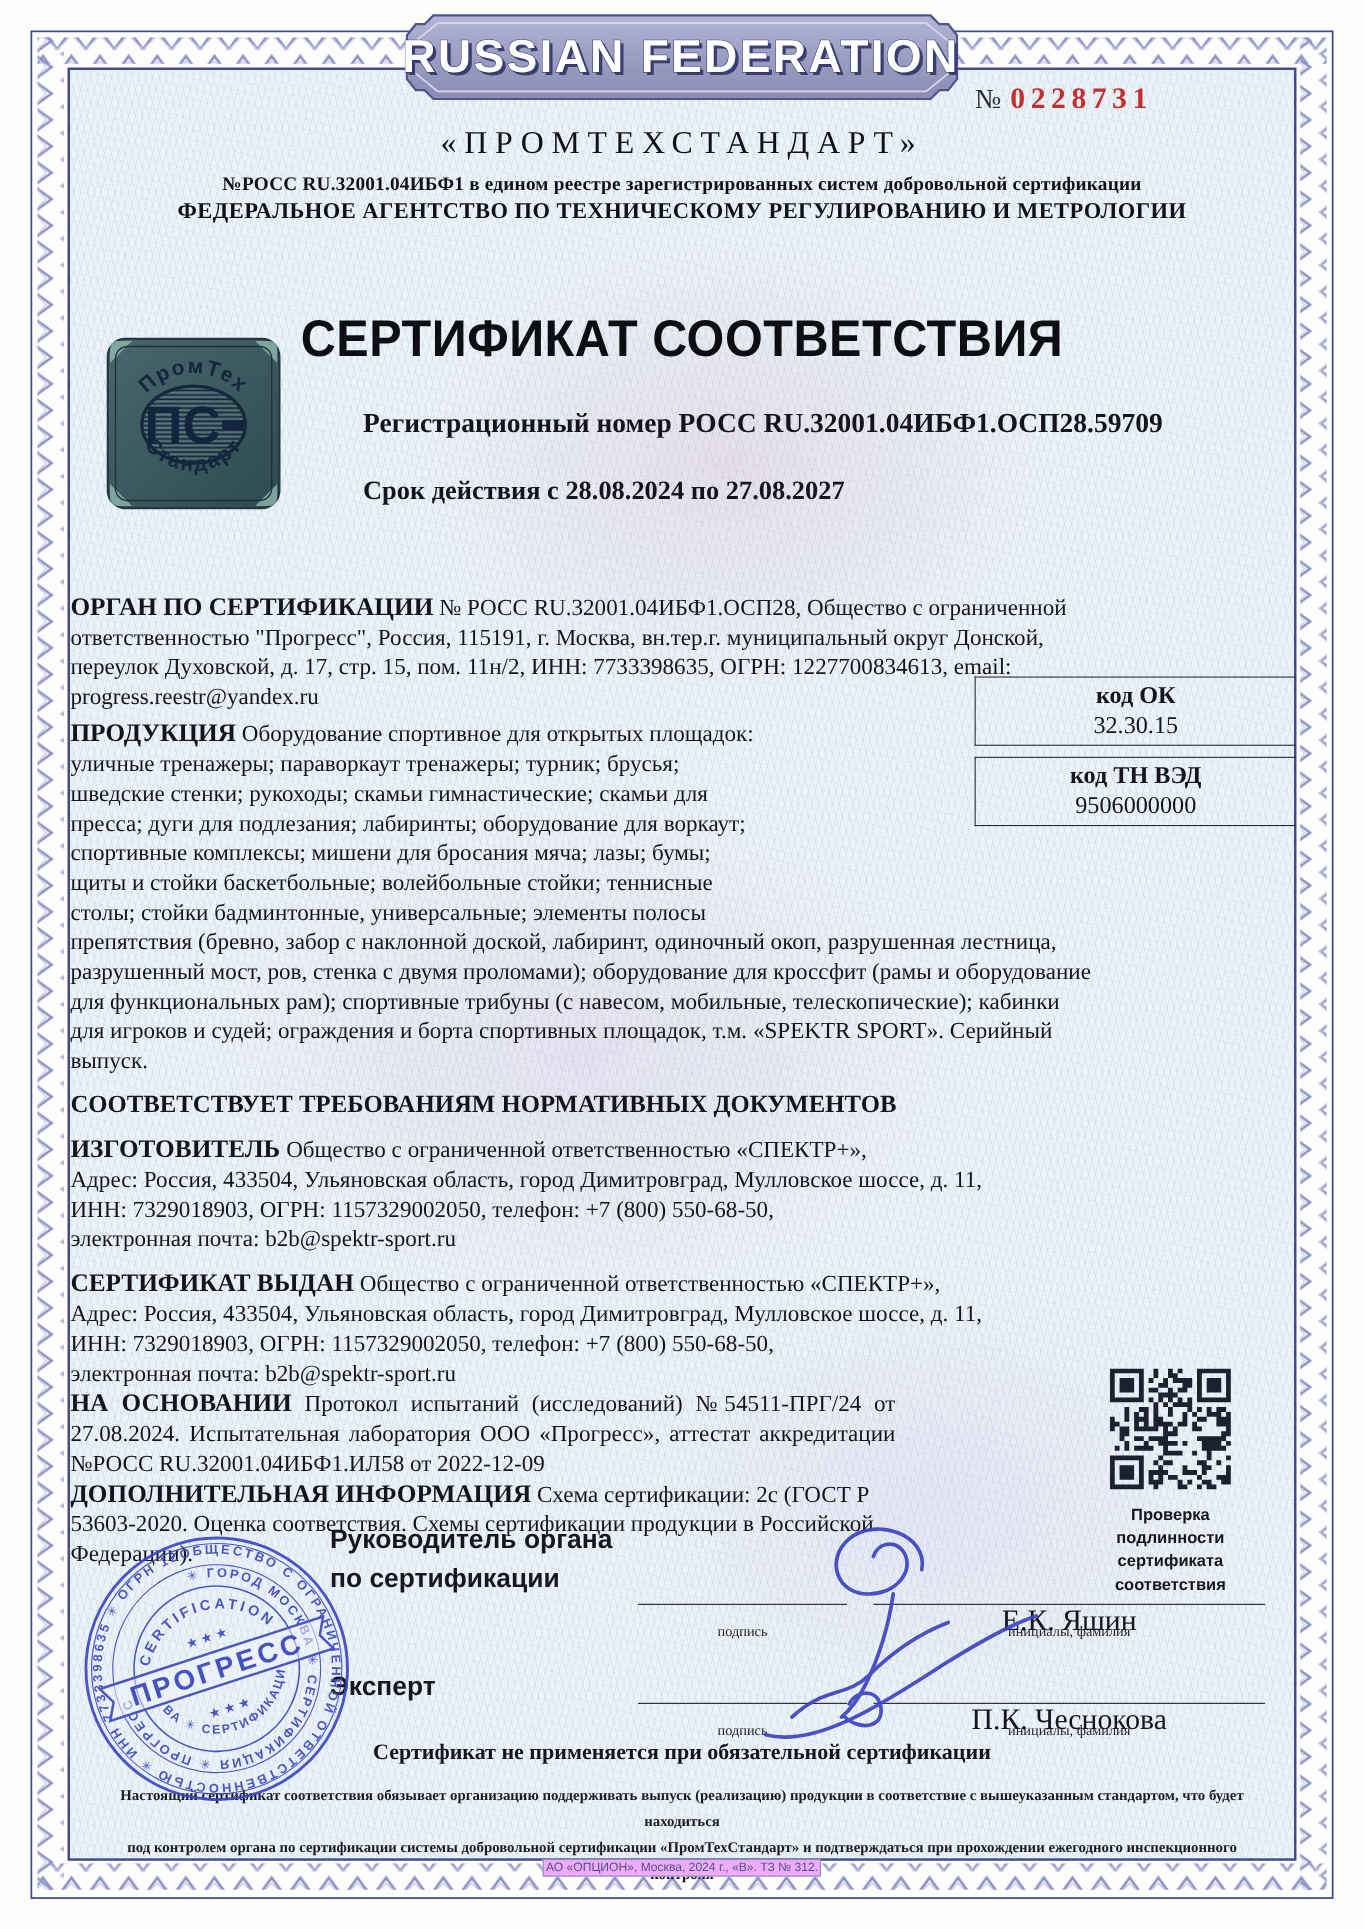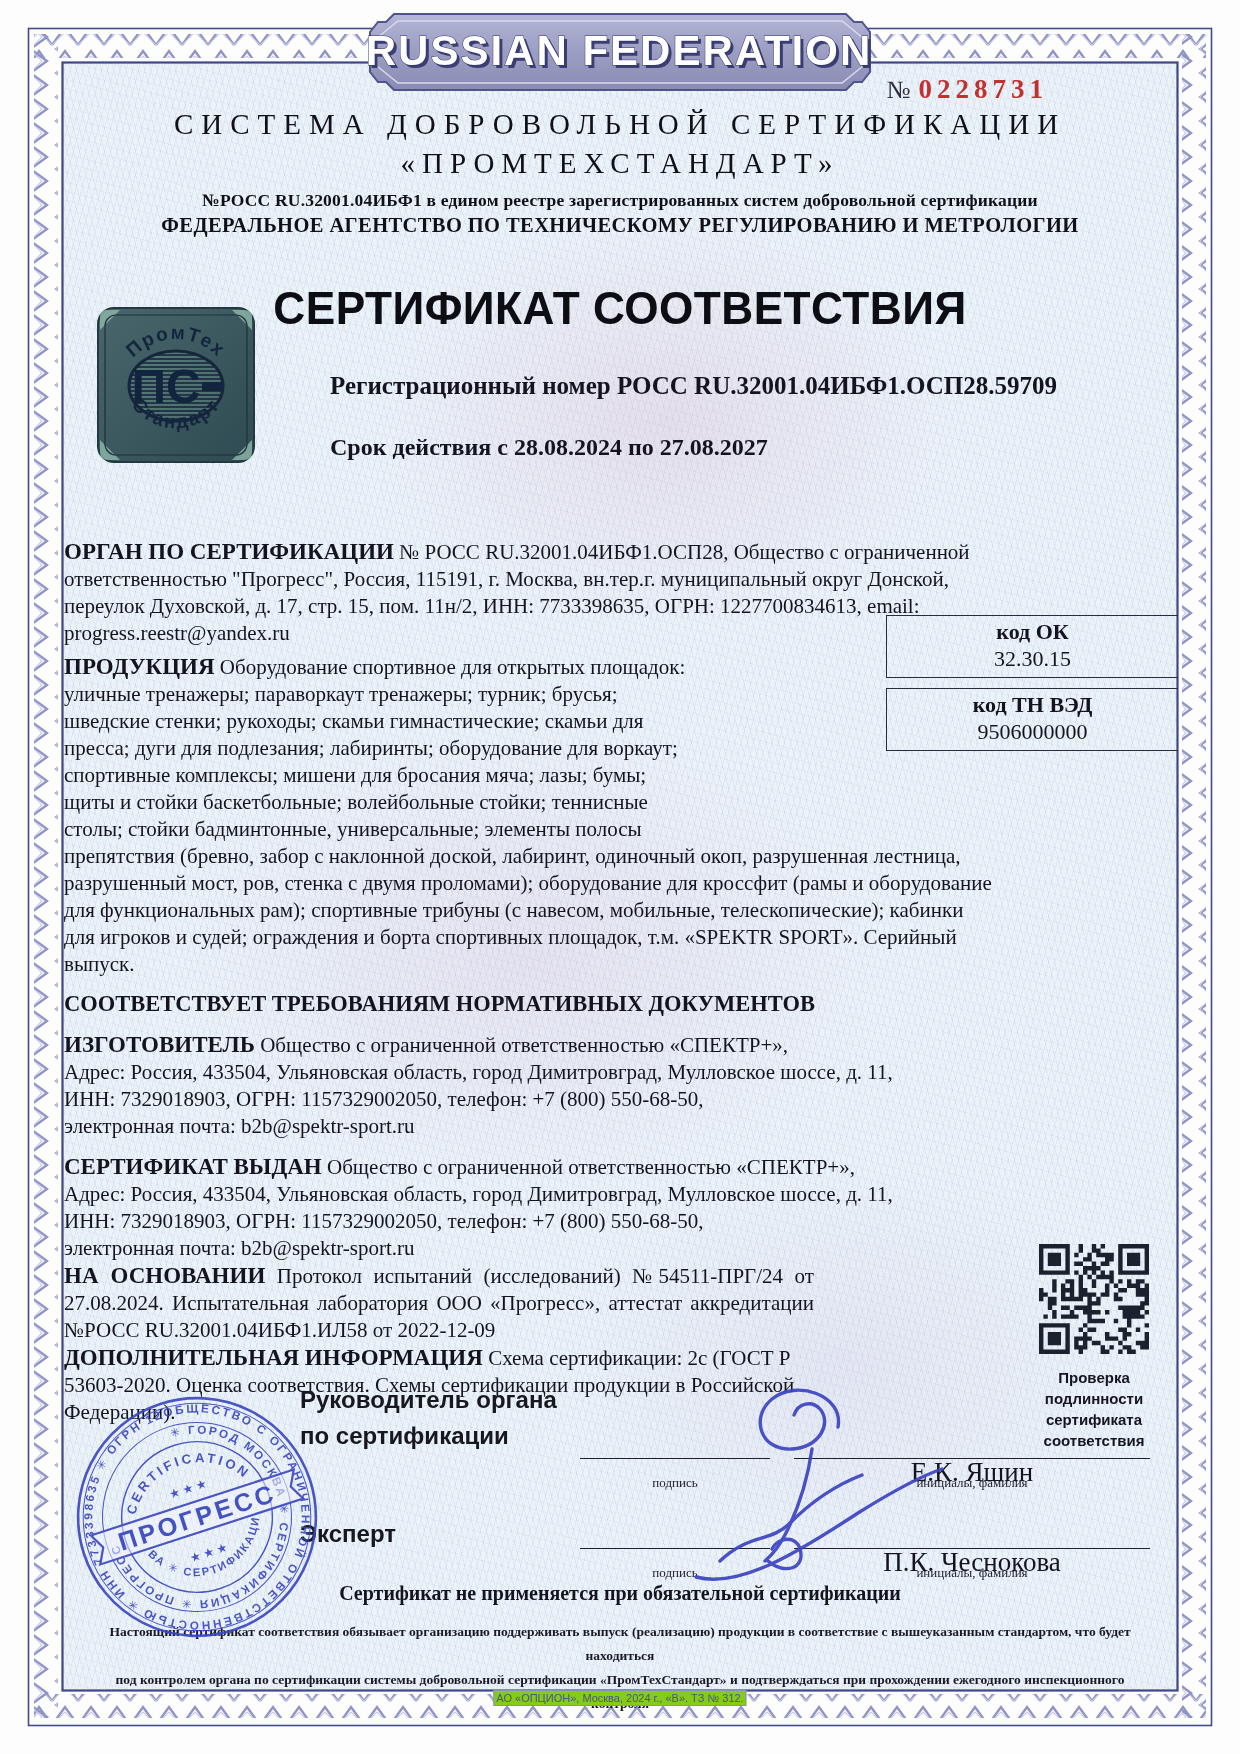--- a/index.html
+++ b/index.html
@@ -43,21 +43,21 @@
   .codes-spacer{float:right;width:306px;height:170px;}
   .codes{position:absolute;left:822px;top:54px;width:292px;text-align:center;margin-top:23px;}
   .code-box{border:1.6px solid #2b2b3c;border-right:none;padding:2px 4px 5px 4px;}
   .code-box + .code-box{margin-top:10px;}
   .code-label{font-weight:bold;font-size:22px;}
   .code-value{font-size:22px;}
   .compliance-h{font-weight:bold;font-size:22.5px;margin-top:12px;line-height:28px;}
   .gost{margin-top:2px;}
   .block{margin-top:13px;}
   .qr-spacer{float:right;width:178px;height:255px;}
-  .qr-wrap{position:absolute;left:952px;top:706px;width:156px;text-align:center;}
+  .qr-wrap{position:absolute;left:922px;top:706px;width:156px;text-align:center;}
   .qr-caption{display:block;margin-top:6px;font-family:"Liberation Sans","DejaVu Sans",sans-serif;
     font-weight:bold;font-size:15px;line-height:21px;white-space:pre-line;color:#15151f;}
   .justify{text-align:justify;}
   .basis-p{margin-top:15px;}
   .additional-p{margin-top:13px;}
   
   .role{left:284px;font-family:"Liberation Sans","DejaVu Sans",sans-serif;font-weight:bold;
     font-size:24px;line-height:36px;white-space:pre-line;color:#17171f;margin-left:16px;}
   .role1{top:1382px;}
   .role2{top:1516px;}
@@ -67,21 +67,21 @@
   .nameline{border-top:1.6px solid #20202c;text-align:center;}
   .nm1{left:794px;top:1458px;width:356px;}
   .nm2{left:794px;top:1548px;width:356px;}
   .sig-caption{font-size:13px;color:#23232f;margin-top:16px;display:inline-block;}
   .person{position:absolute;bottom:3px;left:0;right:0;text-align:center;font-size:27px;color:#14141e;}
   .stamp{left:70px;top:1390px;z-index:5;opacity:0.9;}
   .autograph{left:600px;top:1365px;z-index:4;}
   .not-applicable{top:1582px;left:0;right:0;text-align:center;font-weight:bold;font-size:20px;z-index:3;}
   .fine-print{top:1620px;left:88px;right:88px;text-align:center;font-weight:bold;font-size:13.5px;
     line-height:24px;white-space:pre-line;color:#1a1a26;z-index:4;}
-  .printer{top:1690px;left:50%;transform:translateX(-50%);z-index:6;background:#84cc16;
+  .printer{top:1690px;left:50%;transform:translateX(-50%);z-index:6;background:#f0abfc;
     border:1px solid #8b90bb;padding:1px 2px;font-size:11px;color:#4a5290;
     font-family:"Liberation Sans","DejaVu Sans",sans-serif;white-space:nowrap;}
 </style>
 </head>
 <body>
 
 <div class="page">
 
   <div class="bg-tint"></div>
 
@@ -117,21 +117,20 @@
     <text x="254" y="56" text-anchor="middle" font-family="Liberation Sans, DejaVu Sans, sans-serif" font-size="42" font-weight="bold" letter-spacing="2" fill="#3a3e72">RUSSIAN FEDERATION</text>
     <text x="251" y="53" text-anchor="middle" font-family="Liberation Sans, DejaVu Sans, sans-serif" font-size="42" font-weight="bold" letter-spacing="2" fill="#ffffff" stroke="#31356a" stroke-width="1" paint-order="stroke">RUSSIAN FEDERATION</text>
   </svg>
 
   <div class="abs serial z2">
     <span>№</span>
     <span class="num">0228731</span>
   </div>
 
   <div class="abs headers z2">
-    <div class="sys-line">СИСТЕМА ДОБРОВОЛЬНОЙ СЕРТИФИКАЦИИ</div>
     <div class="sys-name">«ПРОМТЕХСТАНДАРТ»</div>
     <div class="registry">№РОСС RU.32001.04ИБФ1 в едином реестре зарегистрированных систем добровольной сертификации</div>
     <div class="agency">ФЕДЕРАЛЬНОЕ АГЕНТСТВО ПО ТЕХНИЧЕСКОМУ РЕГУЛИРОВАНИЮ И МЕТРОЛОГИИ</div>
   </div>
 
   <svg class="abs hologram z2" width="160" height="158" viewBox="0 0 160 158">
     <defs>
       <linearGradient id="hg" x1="0" y1="0" x2="1" y2="1">
         <stop offset="0" stop-color="#48666c"></stop>
           <stop offset="0.45" stop-color="#3c5a60"></stop>

